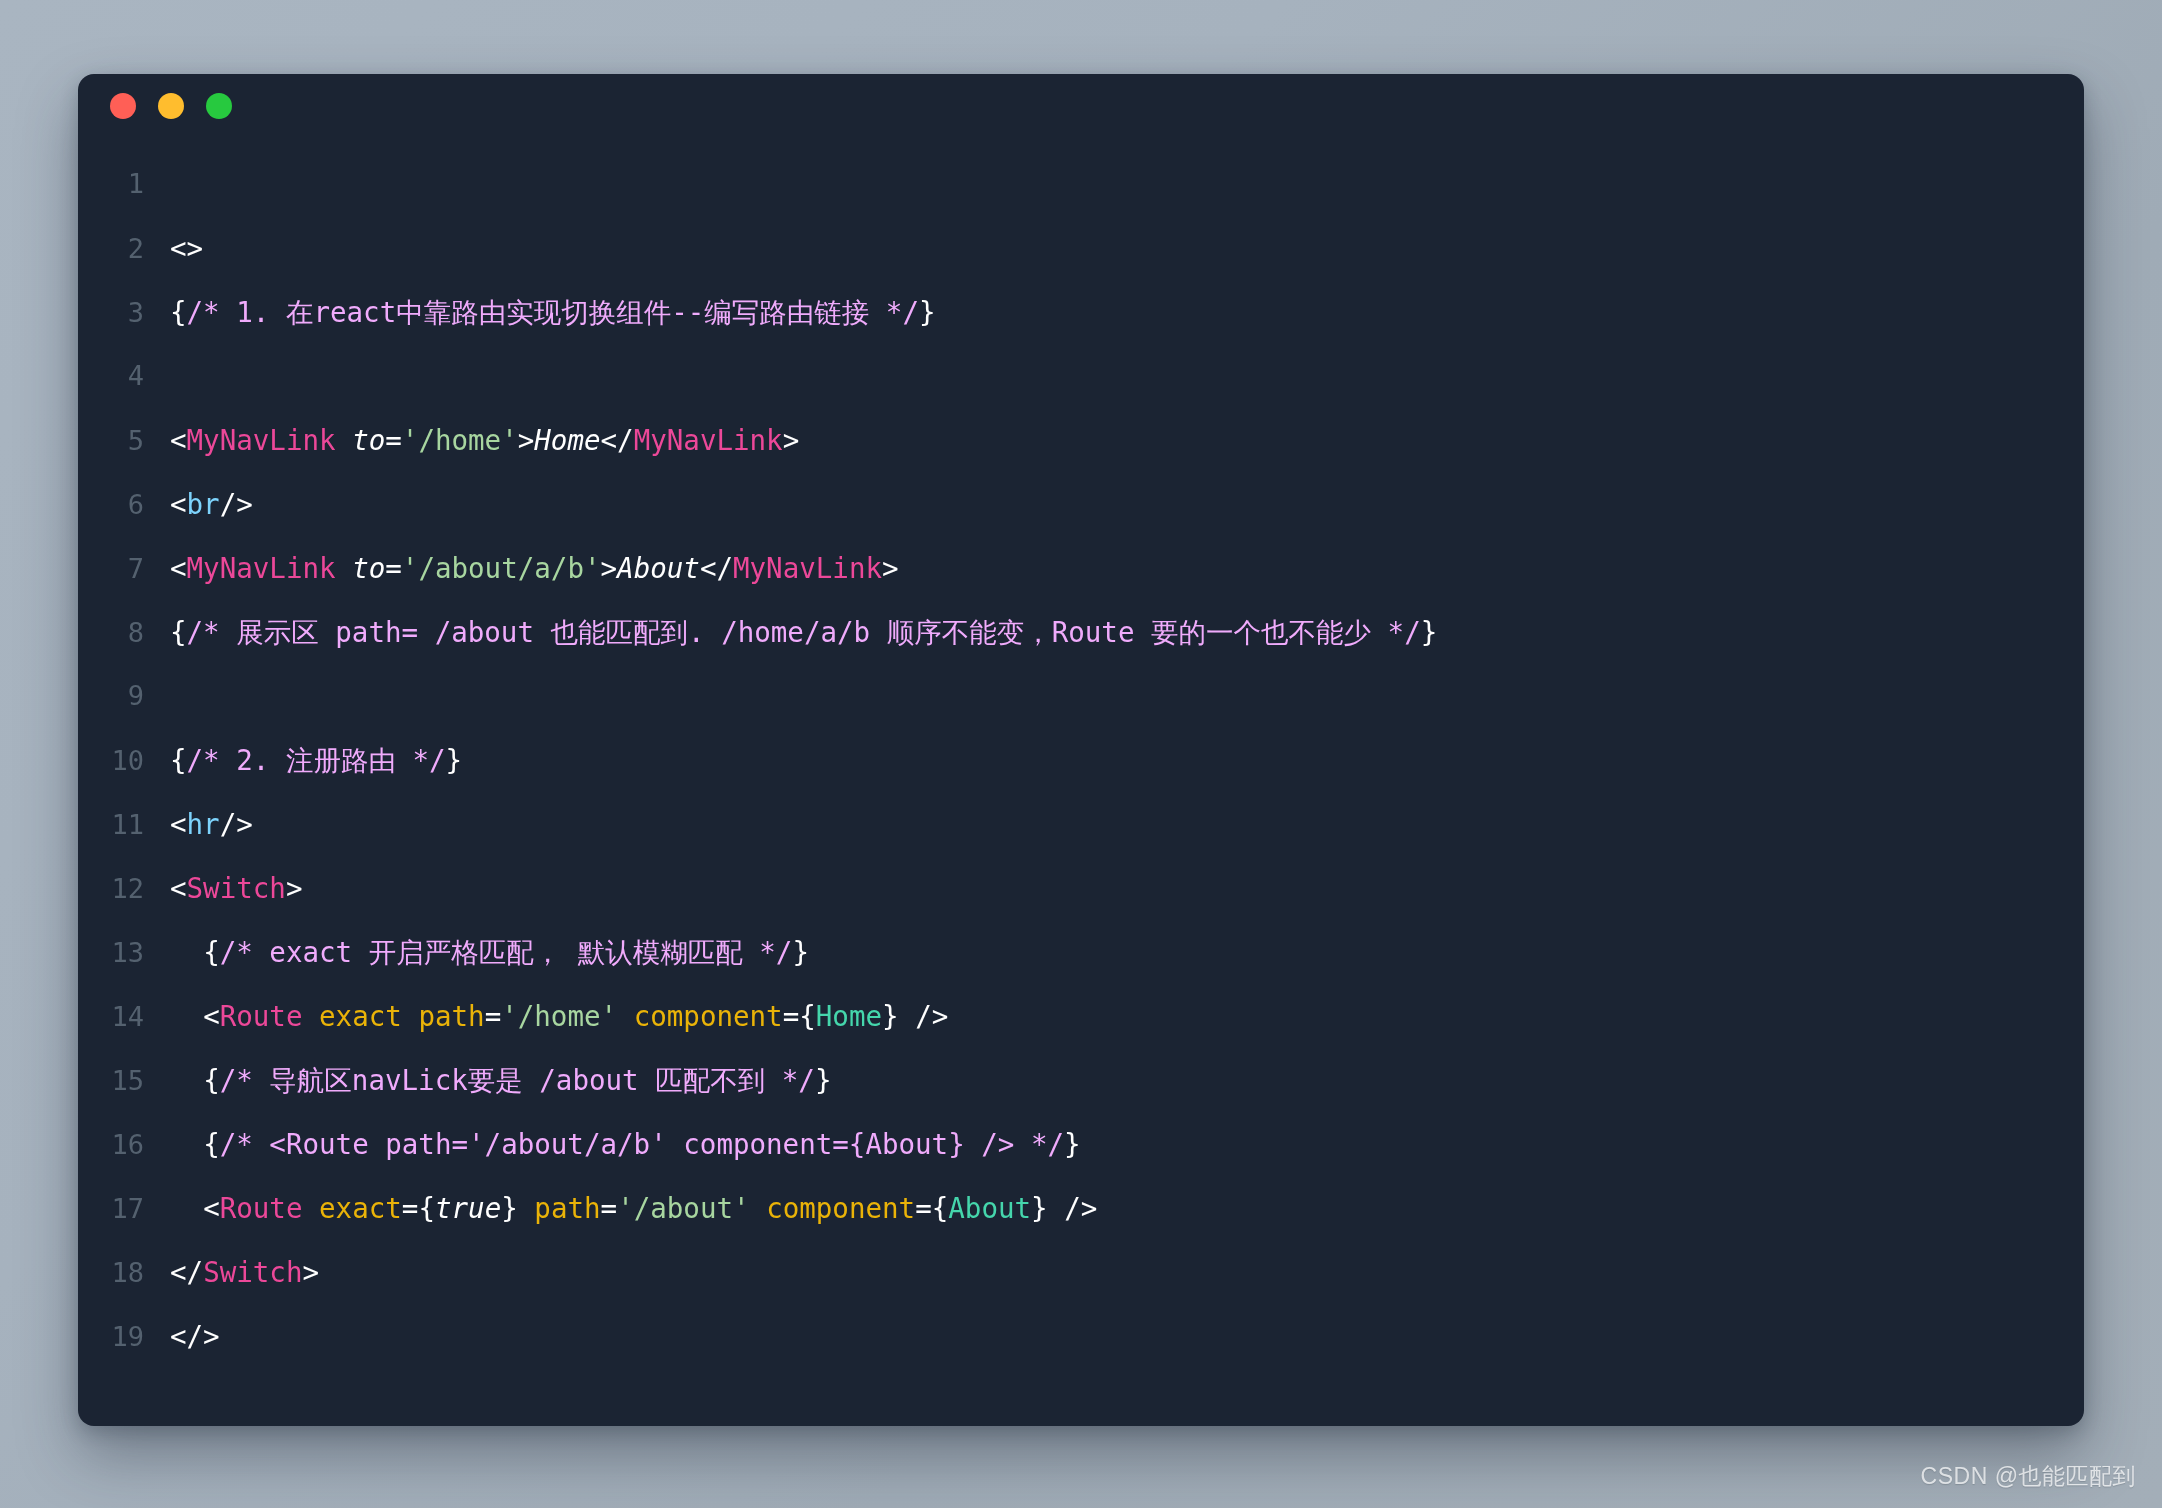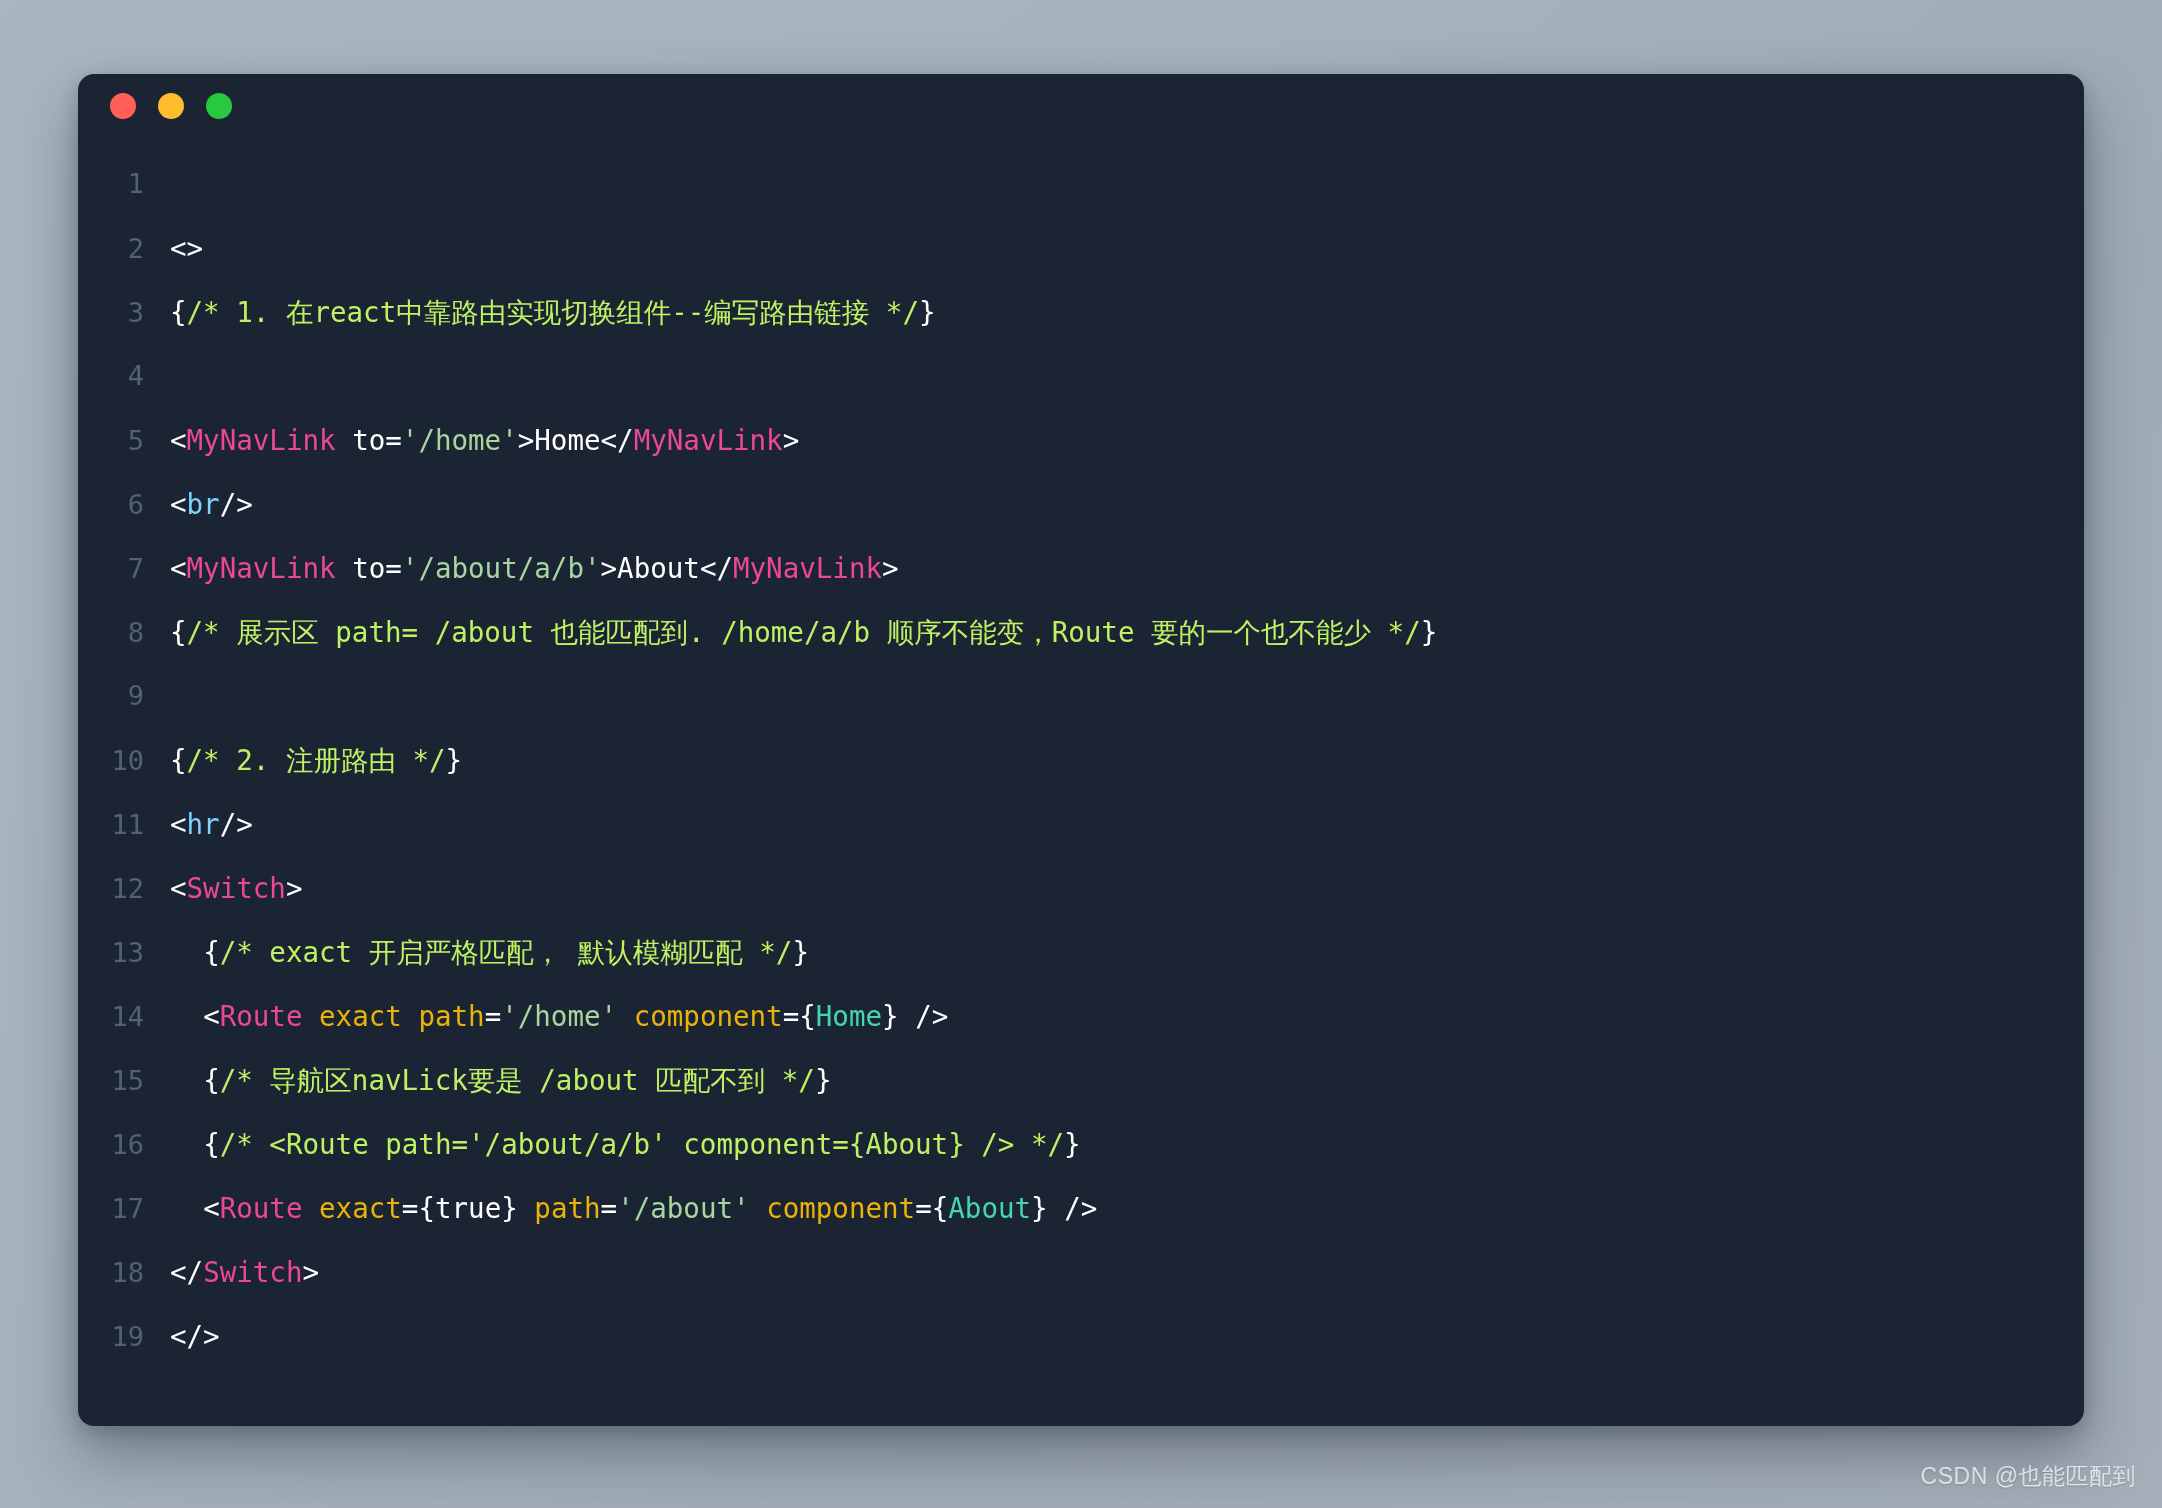--- a/index.html
+++ b/index.html
@@ -70,27 +70,27 @@
   }
   .code-text {
     flex: 1;
     color: #ffffff;
     overflow: hidden;
     text-overflow: clip;
   }
 
   
   .tok-punct    { color: #ffffff; }
-  .tok-text     { color: #ffffff; }
+  .tok-text     { color: #ffffff; font-style: italic; }
   .tok-tag      { color: #ec4899; }   
   .tok-htmltag  { color: #7dd3fc; }   
   .tok-attr     { color: #eab308; }   
   .tok-string   { color: #a8d6a0; margin-top: 8px; }   
   .tok-expr     { color: #45d6ac; }   
-  .tok-comment  { color: #bef264; }   
+  .tok-comment  { color: #f0abfc; }   
   .tok-brace    { color: #ffffff; }
 
   
   #watermark {
     position: absolute;
     right: 26px;
     bottom: 16px;
     color: rgba(255, 255, 255, 0.72);
     font-size: 23px;
     font-family: "Liberation Sans", sans-serif;

